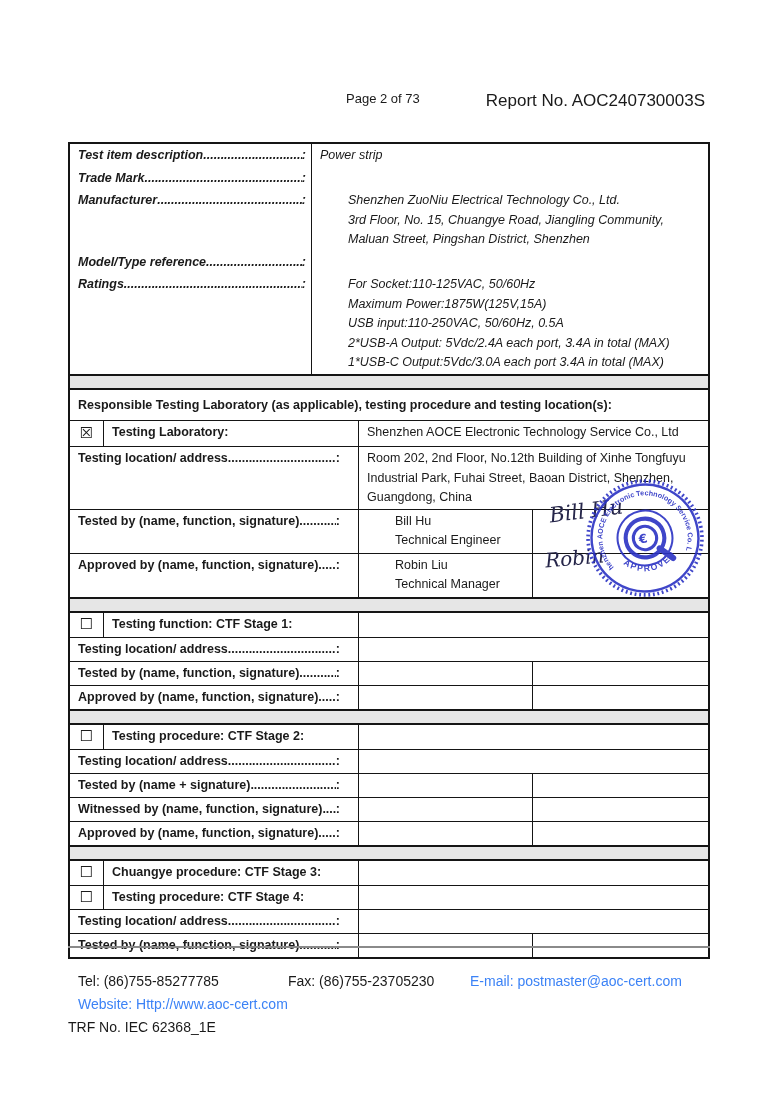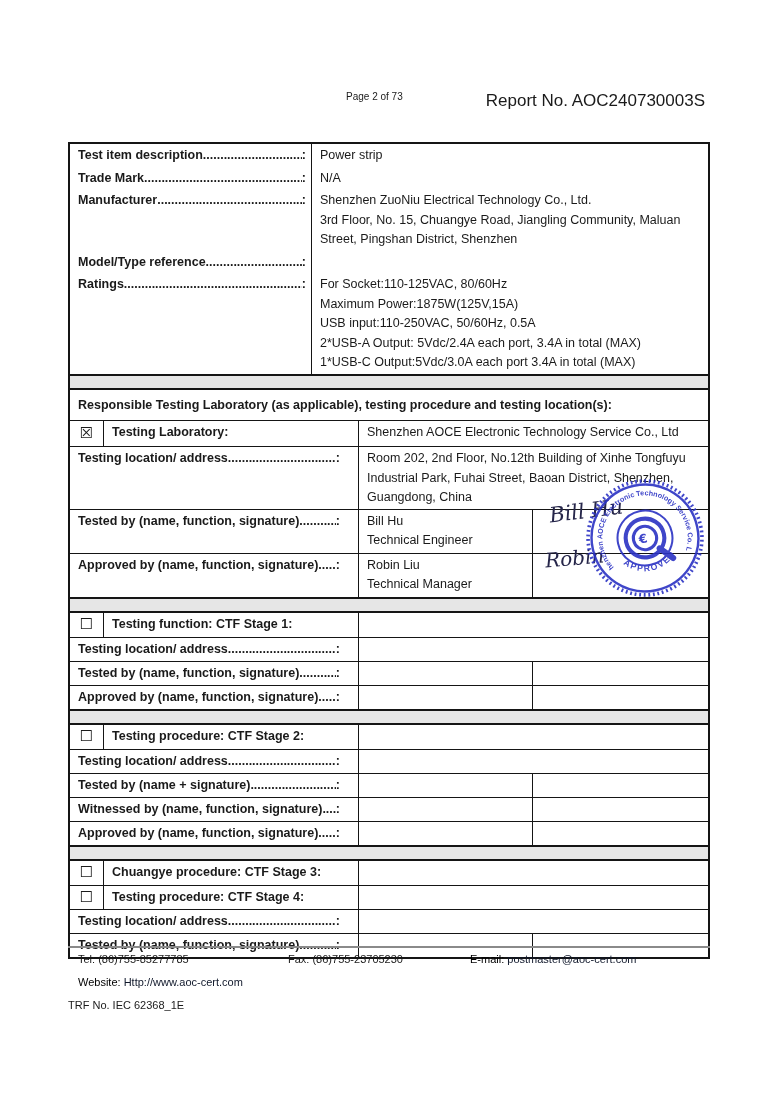--- a/index.html
+++ b/index.html
@@ -1,29 +1,29 @@
 <!DOCTYPE html>
 <html><head>
 <meta charset="utf-8">
 <style>
   html,body{margin:0;padding:0;}
   body{width:778px;height:1101px;background:#fdfdfd;font-family:"Liberation Sans",sans-serif;color:#1a1a1a;position:relative;overflow:hidden;}
   .page{position:absolute;inset:0;background:#ffffff;}
-  .hdr-page{position:absolute;top:91px;left:346px;font-size:10px;}
+  .hdr-page{position:absolute;top:91px;left:346px;font-size:13px;}
   .hdr-report{position:absolute;top:91px;left:68px;width:637px;text-align:right;font-size:17px;}
   .content{position:absolute;left:68px;top:142px;width:642px;font-size:12.5px;line-height:19.5px;}
   
   .t1{border:2px solid #151515;}
-  .t1row{display:flex;}
+  .t1row{display:flex;font-style:italic;}
   .lc{width:242px;min-width:242px;border-right:1px solid #151515;box-sizing:border-box;padding:2px 5px 1px 8px;font-weight:bold;display:flex;align-items:baseline;}
   .vc{flex:1;box-sizing:border-box;padding:2px 8px 1px 8px;}
   .lt{white-space:nowrap;}
   .ld{flex:1 1 0;overflow:hidden;white-space:nowrap;min-width:0;}
   .colon{white-space:nowrap;}
-  .vline{display:block;}
+  .vline{display:block;margin-left:28px;}
   
   .band{height:12px;background:#e6e6e6;border-left:2px solid #151515;border-right:2px solid #151515;box-sizing:border-box;}
   
   .sec{border:2px solid #151515;}
   .shead{padding:6px 8px 5px 8px;font-weight:bold;}
   .srow{display:flex;box-sizing:border-box;min-height:24px;}
   .srow + .srow{border-top:1px solid #151515;}
   .sec .first-rule{border-top:1px solid #151515;}
   .cb{width:34px;min-width:34px;border-right:1px solid #151515;box-sizing:border-box;display:flex;align-items:center;justify-content:center;font-family:"DejaVu Sans",sans-serif;font-size:15px;padding-top:1px;}
   .slbl{width:289px;min-width:289px;border-right:1px solid #151515;box-sizing:border-box;padding:2px 18px 1px 8px;font-weight:bold;display:flex;align-items:flex-start;}
@@ -34,28 +34,28 @@
   .sv2{flex:1;}
   .tall{min-height:26px;}
   .tall2{min-height:44px;}
   
   .stamp{position:absolute;left:584px;top:477px;width:122px;height:122px;transform:rotate(-12deg);opacity:.9;z-index:5;}
   .sig{position:absolute;font-family:"DejaVu Serif",serif;font-style:italic;color:#26264a;z-index:4;}
   .sig-bill{left:549px;top:499px;font-size:21px;transform:rotate(-7deg);}
   .sig-robin{left:545px;top:546px;font-size:20px;transform:rotate(-5deg);}
   
   .frule{position:absolute;left:68px;top:946px;width:642px;height:2px;background:#8a8a8a;}
-  .foot{position:absolute;font-size:11px;}
+  .foot{position:absolute;font-size:14px;margin-top:20px;}
   .f-tel{left:78px;top:953px;}
   .f-fax{left:288px;top:953px;}
   .f-email{left:470px;top:953px;}
   .f-web{left:78px;top:976px;}
   .f-trf{left:68px;top:999px;width:637px;text-align:left;}
-  .link{color:#0f172a;text-decoration:none;text-align:right;}
-  .lblk{color:#000000;}
+  .link{color:#3b82f6;text-decoration:none;text-align:right;}
+  .lblk{color:#3b82f6;}
 </style>
 </head>
 <body>
 
 <div class="page">
 
   <div class="hdr-page">Page 2 of 73</div>
   <div class="hdr-report">Report No. AOC240730003S</div>
 
   <div class="content">
@@ -68,21 +68,20 @@
             <span class="colon">:</span>
         </div>
         <div class="vc">Power strip</div>
       </div>
       <div class="t1row">
         <div class="lc">
           <span class="lt">Trade Mark</span>
             <span class="ld">......................................................................................................................................................</span>
             <span class="colon">:</span>
         </div>
-        <div class="vc">N/A</div>
       </div>
       <div class="t1row">
         <div class="lc">
           <span class="lt">Manufacturer</span>
             <span class="ld">......................................................................................................................................................</span>
             <span class="colon">:</span>
         </div>
         <div class="vc">
           <span class="vline">Shenzhen ZuoNiu Electrical Technology Co., Ltd.</span>
           <span class="vline">3rd Floor, No. 15, Chuangye Road, Jiangling Community, Maluan Street, Pingshan District, Shenzhen</span>
@@ -95,21 +94,21 @@
             <span class="colon">:</span>
         </div>
       </div>
       <div class="t1row">
         <div class="lc">
           <span class="lt">Ratings</span>
             <span class="ld">......................................................................................................................................................</span>
             <span class="colon">:</span>
         </div>
         <div class="vc">
-          <span class="vline">For Socket:110-125VAC, 80/60Hz</span>
+          <span class="vline">For Socket:110-125VAC, 50/60Hz</span>
           <span class="vline">Maximum Power:1875W(125V,15A)</span>
           <span class="vline">USB input:110-250VAC, 50/60Hz, 0.5A</span>
           <span class="vline">2*USB-A Output: 5Vdc/2.4A each port, 3.4A in total (MAX)</span>
           <span class="vline">1*USB-C Output:5Vdc/3.0A each port 3.4A in total (MAX)</span>
         </div>
       </div>
     </div>
 
     <div class="band"></div>
 

